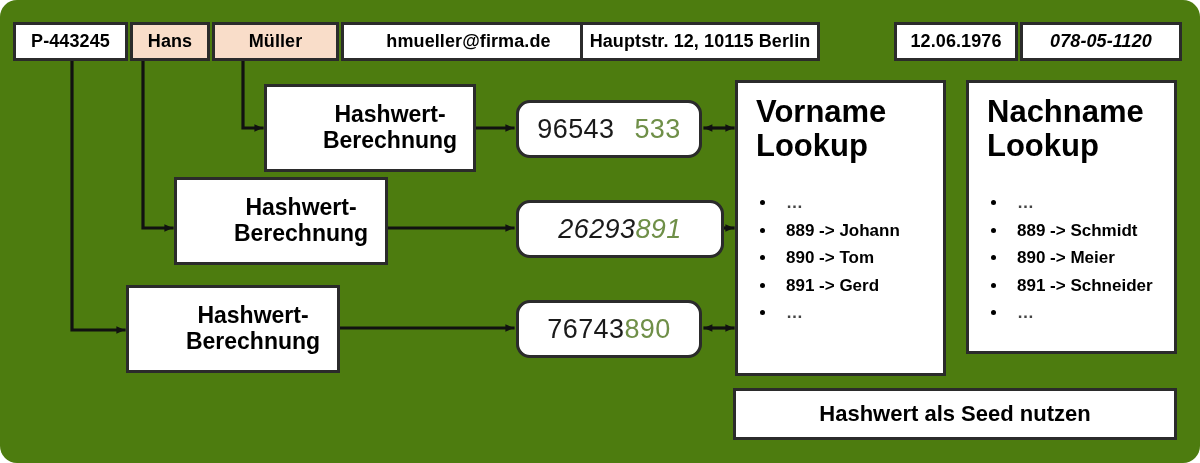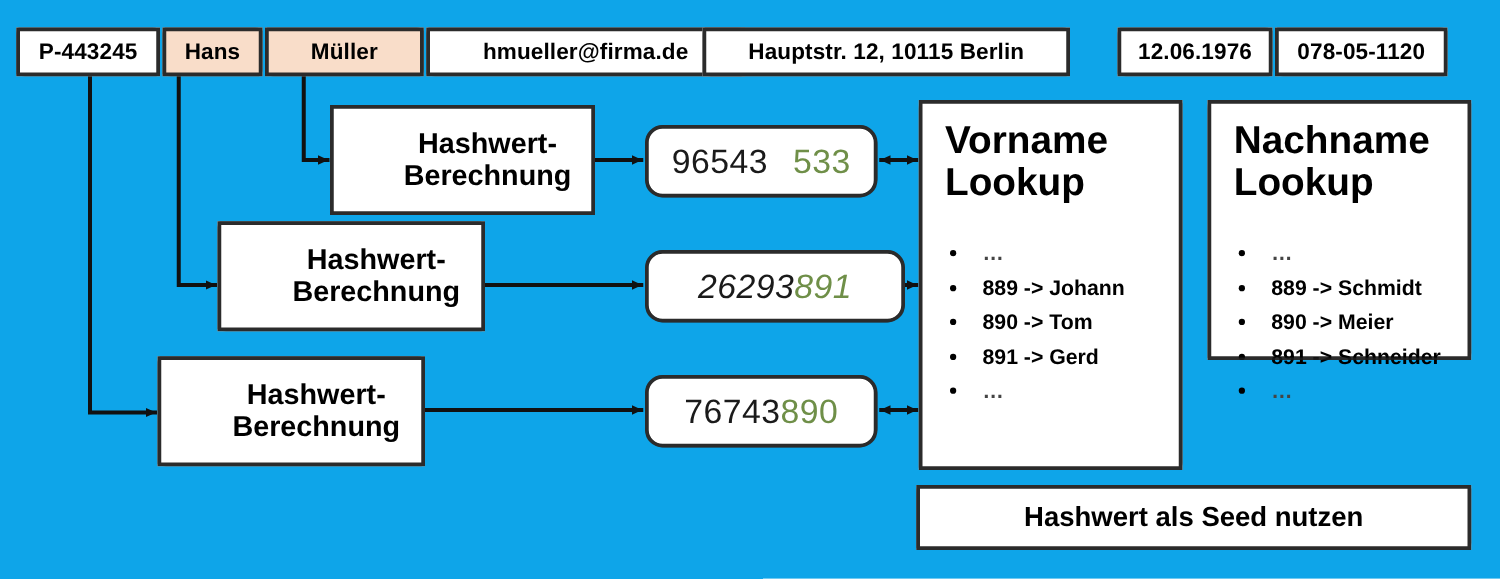--- a/index.html
+++ b/index.html
@@ -5,22 +5,23 @@
 <style>
   html,body{margin:0;padding:0;background:#ffffff;}
   body{
     font-family:"Liberation Sans","DejaVu Sans",sans-serif;
     -webkit-font-smoothing:antialiased;
   }
   #canvas{
     position:relative;
     width:1200px;
     height:463px;
-    background:#0ea5e9;
+    background:#4d7c0f;
     overflow:hidden;
+    border-radius:17px;
   }
   
   .box{
     position:absolute;
     box-sizing:border-box;
     background:#ffffff;
     border:3px solid #2b2b2b;
     display:flex;
     align-items:center;
     justify-content:center;
@@ -164,29 +165,29 @@
   </div>
 
   <div class="box rec fill" style="left:212px;width:127px;">
     <span>Müller</span>
   </div>
 
   <div class="box rec" style="left:341px;width:255px;">
     <span>hmueller@firma.de</span>
   </div>
 
-  <div class="box rec" style="left:562px;width:294px;">
+  <div class="box rec" style="left:580px;width:240px;">
     <span>Hauptstr. 12, 10115 Berlin</span>
   </div>
 
   <div class="box rec" style="left:894px;width:124px;">
     <span>12.06.1976</span>
   </div>
 
-  <div class="box rec" style="left:1020px;width:138px;">
+  <div class="box rec" style="left:1020px;width:162px;font-style:italic;">
     <span>078-05-1120</span>
   </div>
 
   <div class="box calc" style="left:264px;top:84px;width:212px;height:88px;">
     <span style="white-space:pre-line;">Hashwert-
 Berechnung</span>
   </div>
 
   <div class="box calc" style="left:174px;top:177px;width:214px;height:88px;">
     <span style="white-space:pre-line;">Hashwert-
@@ -218,21 +219,21 @@
 Lookup</div>
     <ul>
       <li class="dots">…</li>
       <li>889 -&gt; Johann</li>
       <li>890 -&gt; Tom</li>
       <li>891 -&gt; Gerd</li>
       <li class="dots">…</li>
     </ul>
   </div>
 
-  <div class="box lookup" style="left:966px;top:80px;width:211px;height:208px;">
+  <div class="box lookup" style="left:966px;top:80px;width:211px;height:274px;">
     <div class="ltitle">Nachname
 Lookup</div>
     <ul>
       <li class="dots">…</li>
       <li>889 -&gt; Schmidt</li>
       <li>890 -&gt; Meier</li>
       <li>891 -&gt; Schneider</li>
       <li class="dots">…</li>
     </ul>
   </div>

